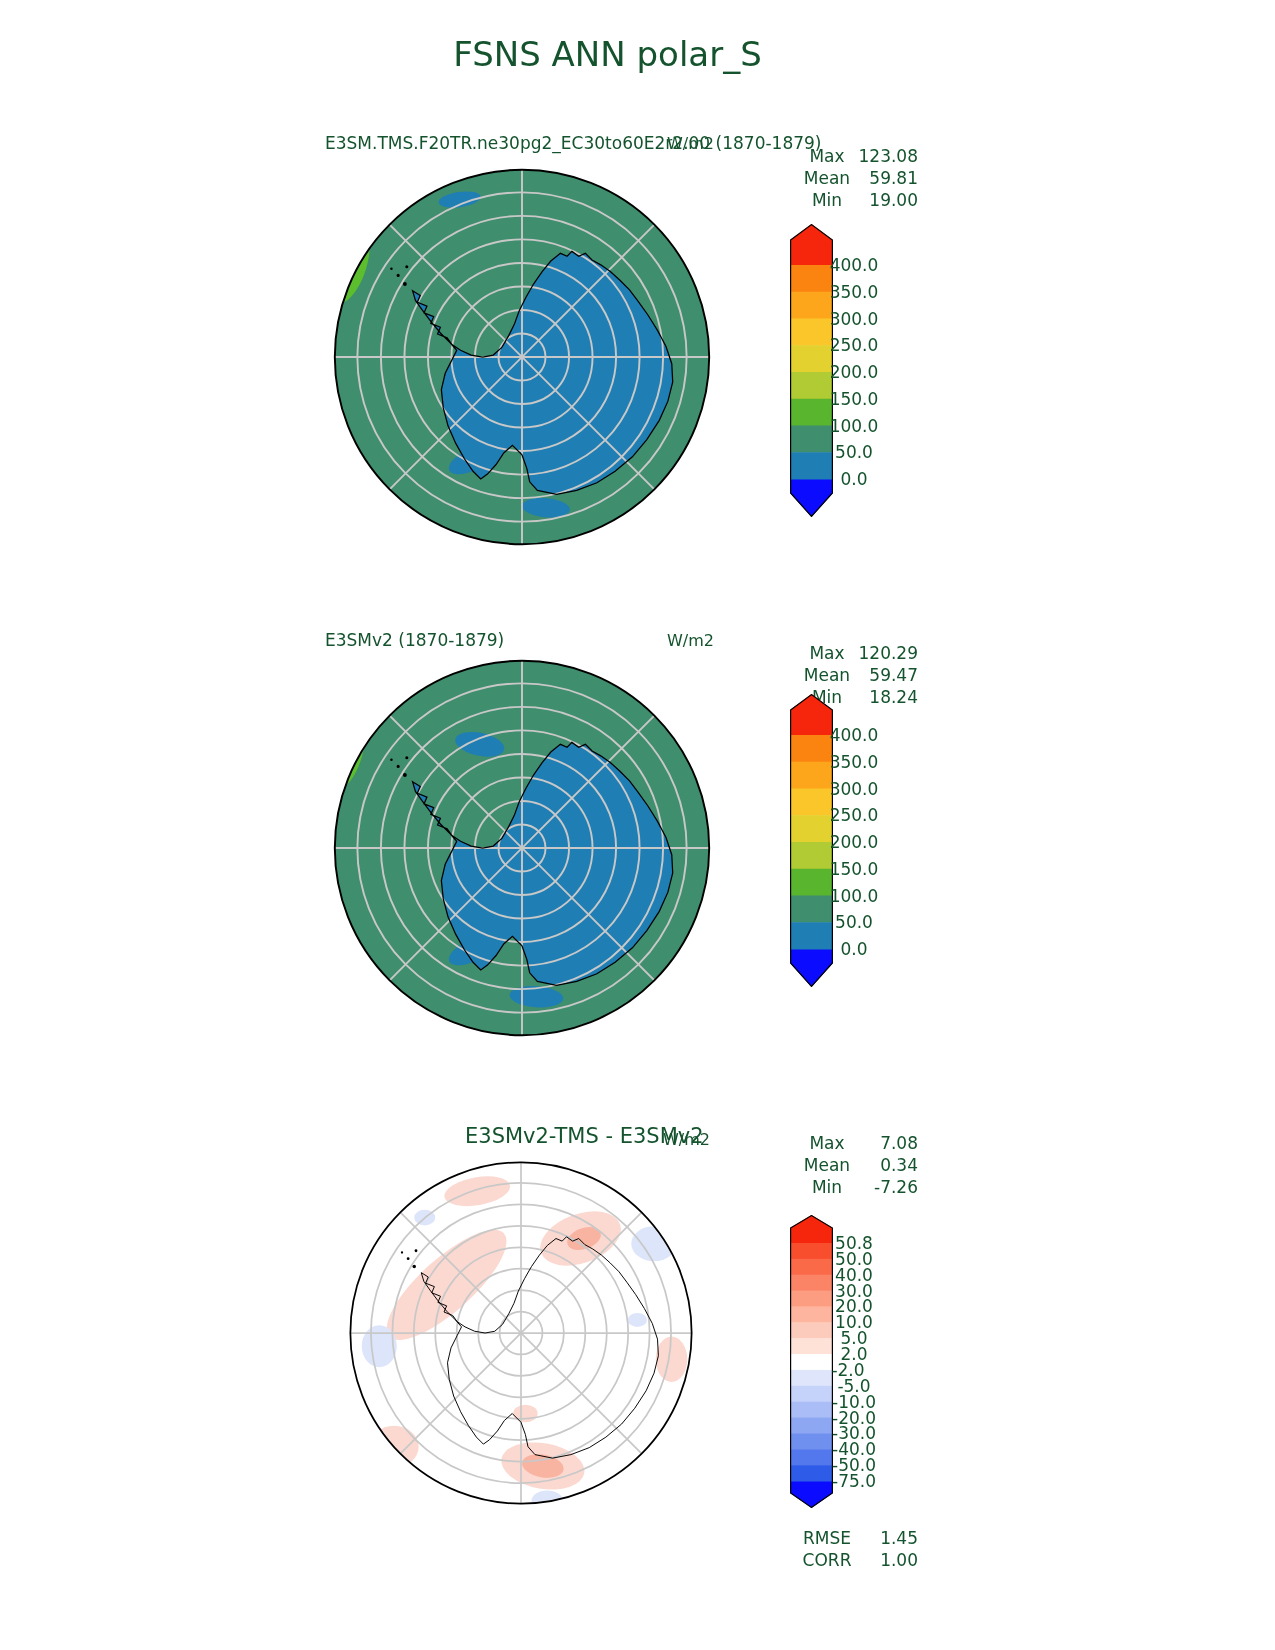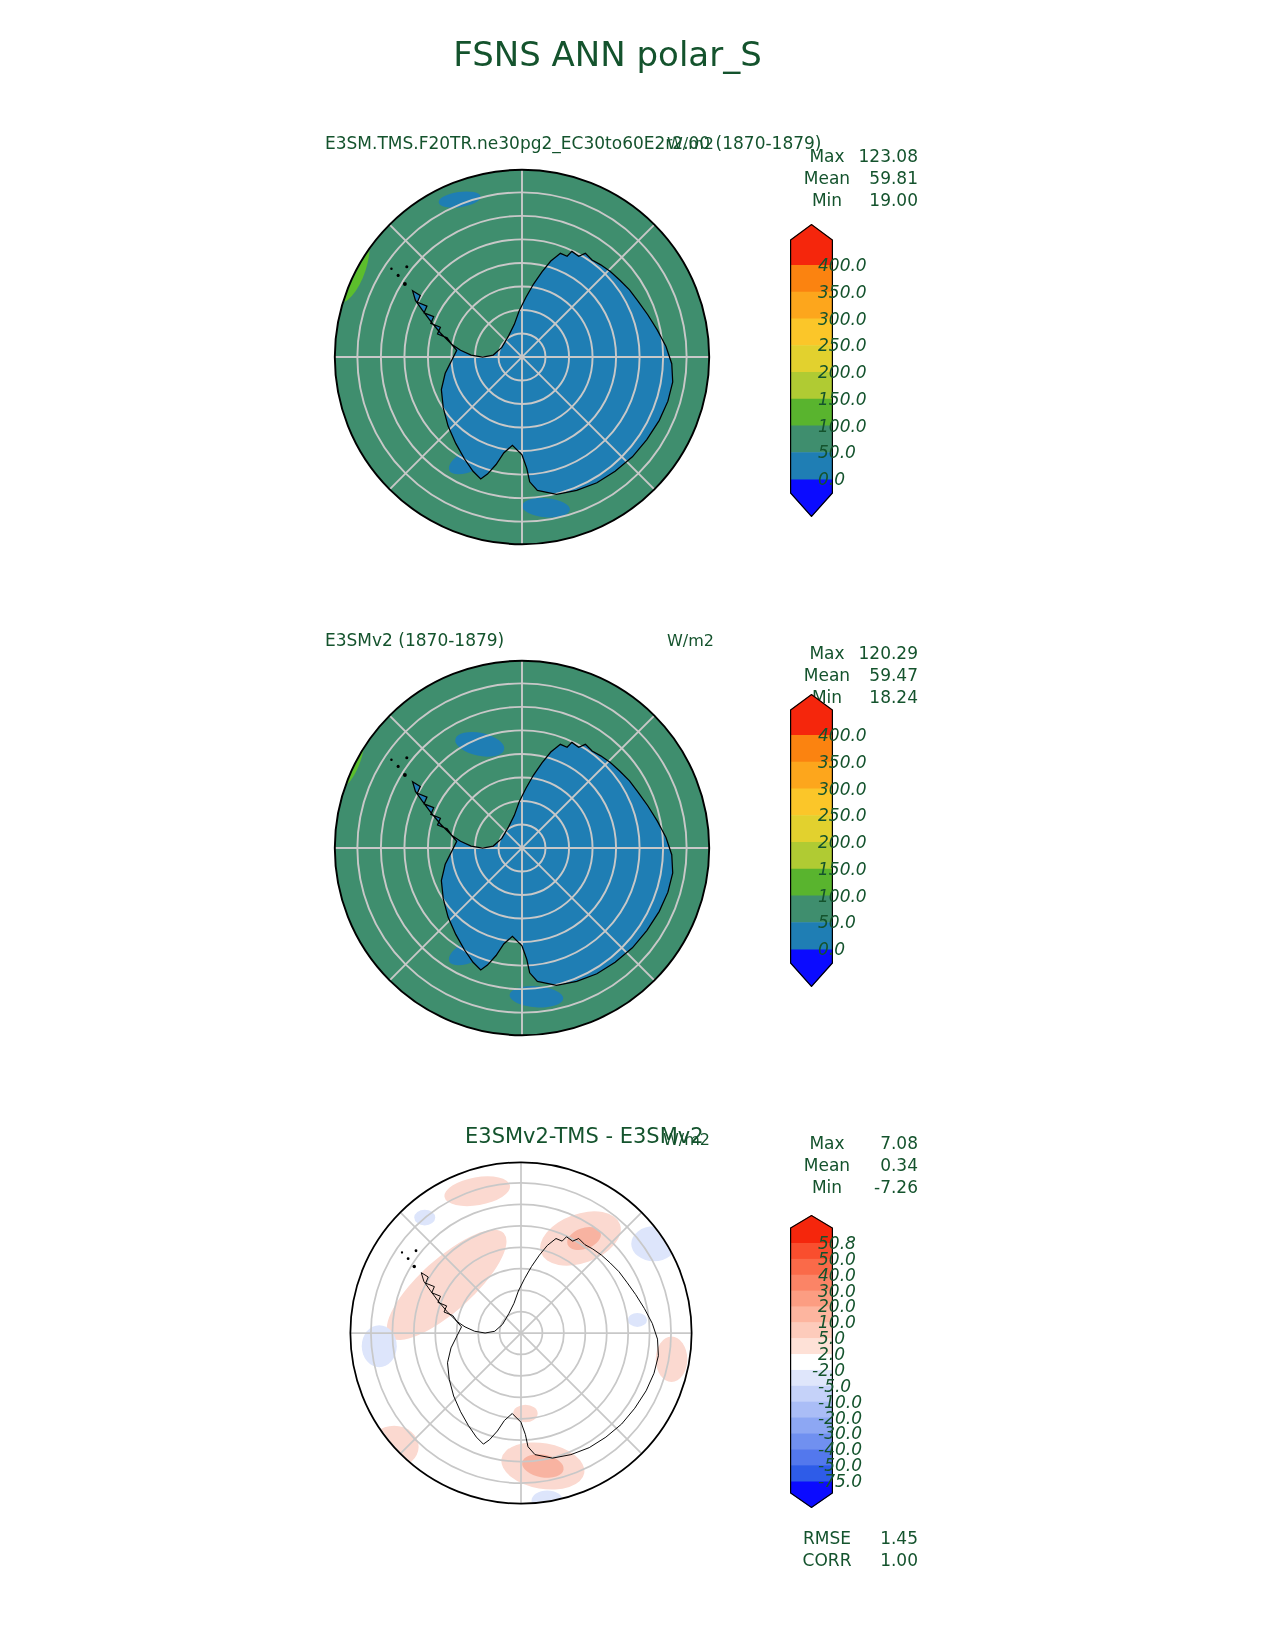--- a/index.html
+++ b/index.html
@@ -6,21 +6,21 @@
   .page{position:relative;width:1275px;height:1650px;background:#ffffff;
         font-family:"DejaVu Sans","Liberation Sans",sans-serif;color:#14532d;overflow:hidden;}
   .abs{position:absolute;}
   .fig-title{left:0;top:34px;width:1215px;text-align:center;font-size:34px;}
   .ax-title{font-size:17px;white-space:nowrap;}
   .ax-title-big{font-size:21px;white-space:nowrap;}
   .units{font-size:16px;white-space:nowrap;}
   .units-r{width:120px;text-align:right;}
   .stat-label{font-size:17px;left:792px;width:70px;text-align:center;}
   .stat-value{font-size:17px;left:818px;width:100px;text-align:right;}
-  .cb-label{position:absolute;font-size:17px;width:72px;text-align:left;line-height:20px;font-style:italic;}
+  .cb-label{position:absolute;font-size:17px;width:72px;text-align:center;line-height:20px;}
   svg{display:block;}
 </style>
 </head>
 <body>
 
 <div class="page">
 
   <svg width="0" height="0" class="abs" aria-hidden="true">
     <defs>
       <clipPath id="rim">

